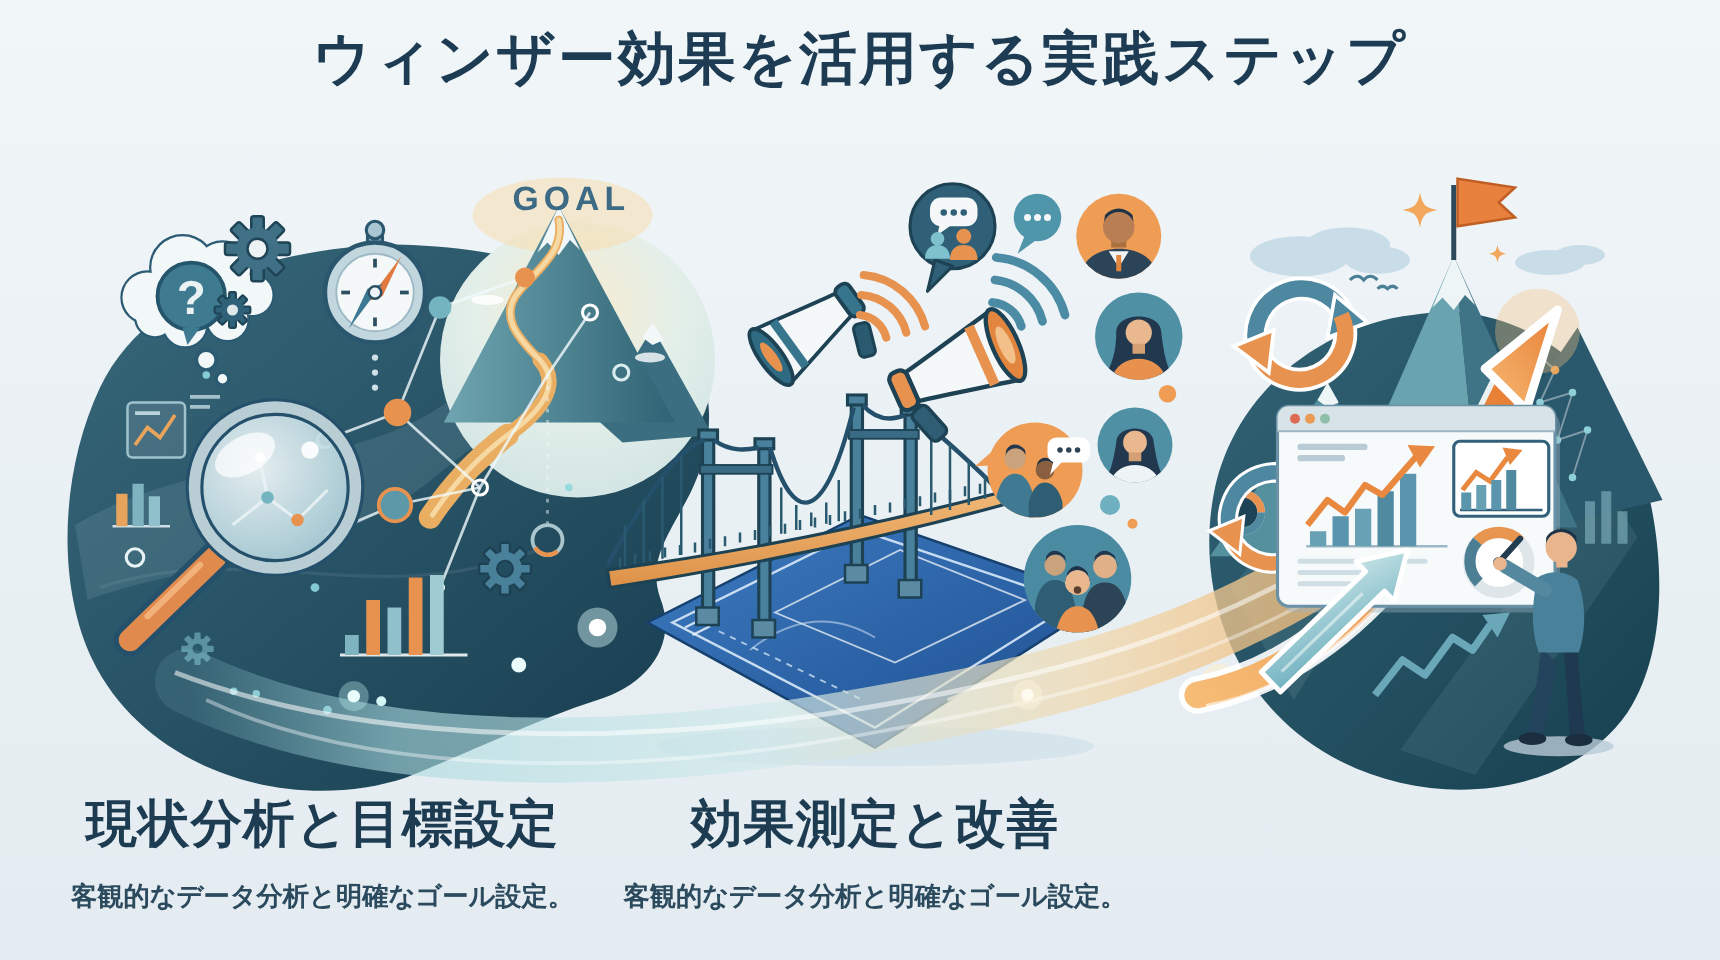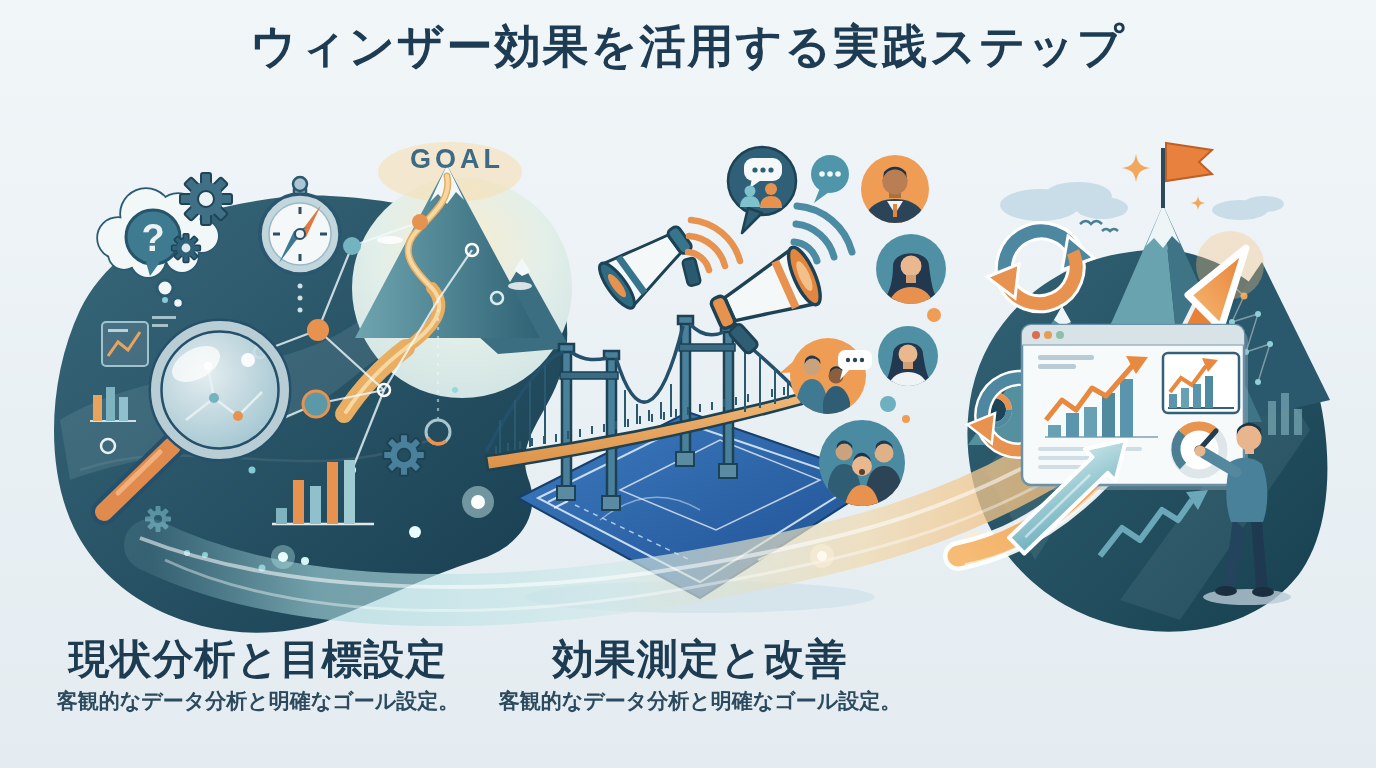--- a/index.html
+++ b/index.html
@@ -6,21 +6,21 @@
   .stage{position:relative;width:1376px;height:768px;overflow:hidden;
     background:linear-gradient(180deg,#f1f6f8 0%,#e9f0f4 55%,#e4ecf1 100%);
     font-family:"Liberation Sans","DejaVu Sans",sans-serif;}
   .stage svg{position:absolute;left:0;top:0;}
   .title{position:absolute;top:16px;left:0;width:100%;text-align:center;
     font-size:46px;font-weight:700;letter-spacing:2px;color:#1d3c53;}
   .goal{position:absolute;left:367px;top:144px;width:180px;text-align:center;
     font-size:27px;font-weight:700;letter-spacing:4px;color:#3d6a84;}
   .step{position:absolute;top:632px;width:460px;text-align:center;}
   .step .h{font-size:41px;font-weight:700;letter-spacing:1px;color:#1d3c52;}
-  .step .d{font-size:21px;font-weight:600;color:#2b4a5e;}
+  .step .d{margin-top:16px;font-size:21px;font-weight:600;color:#2b4a5e;}
   .s1{left:28px;} .s2{left:470px;} .s3{left:900px;}
 </style>
 </head>
 <body>
 
 <div class="stage">
 <svg width="1376" height="768" viewBox="0 0 1376 768">
 <defs>
   <linearGradient id="gL" x1="0" y1="0" x2="1" y2="1">
     <stop offset="0" stop-color="#39697c"></stop>

